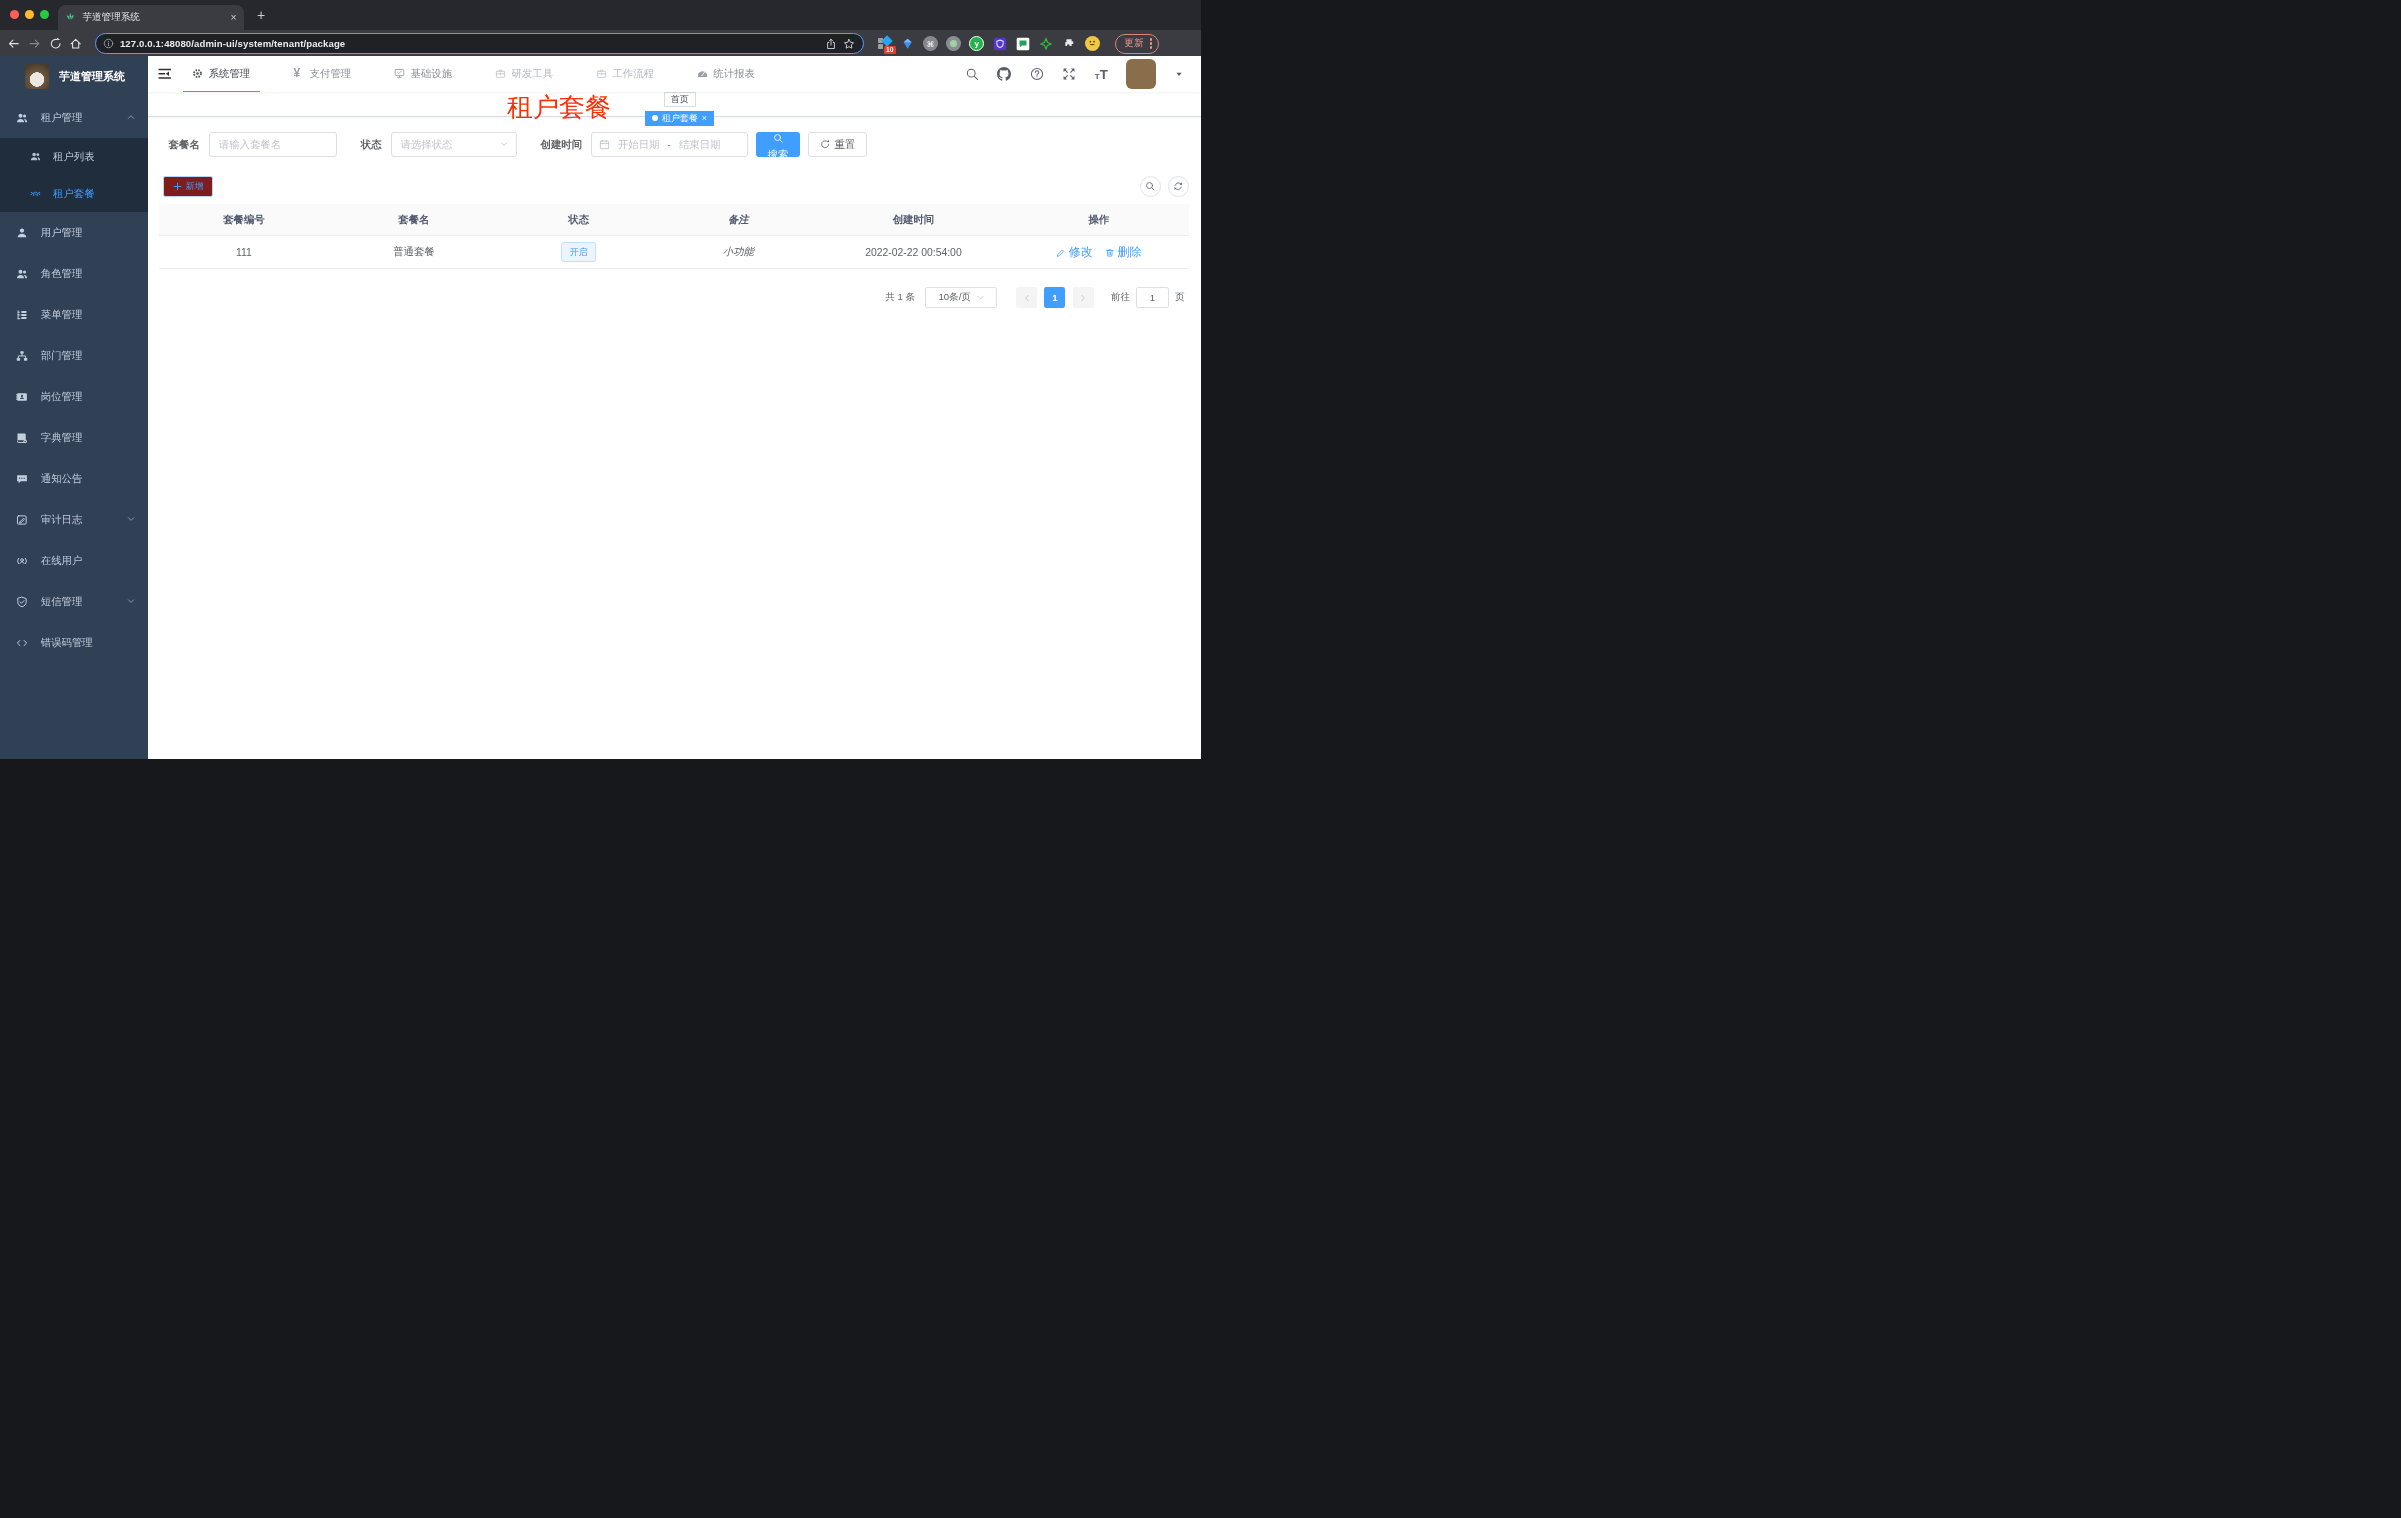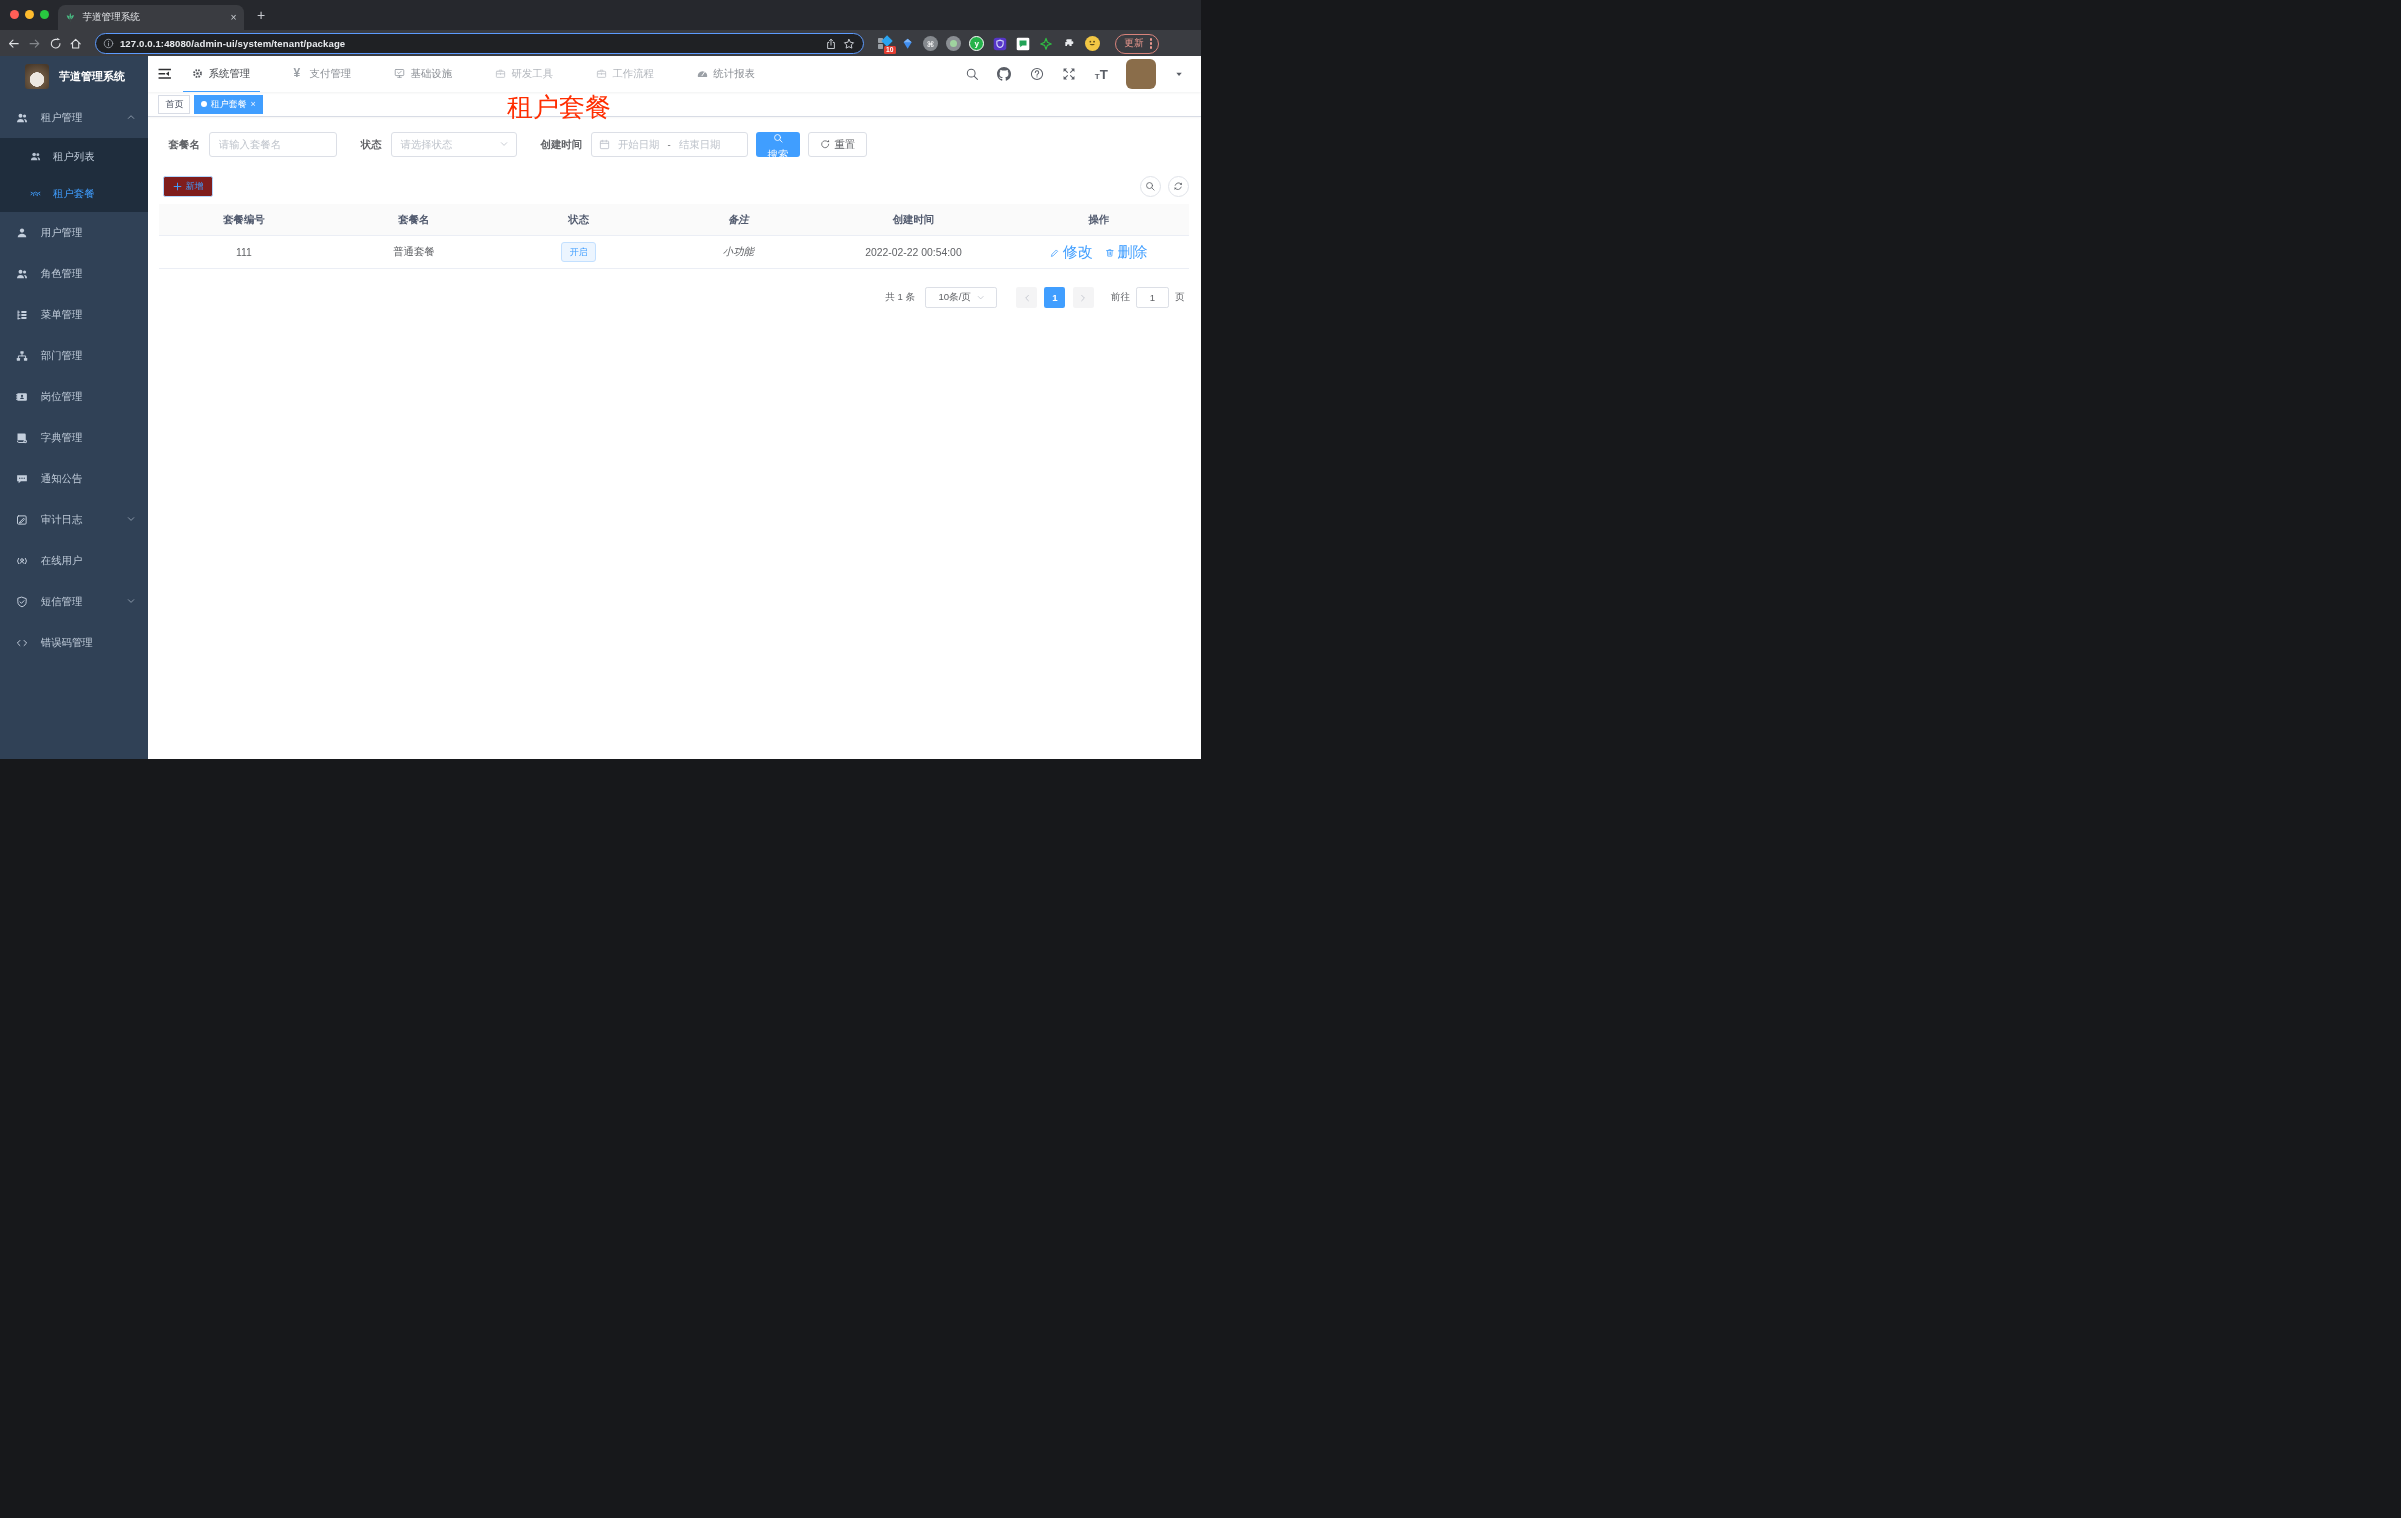--- a/index.html
+++ b/index.html
@@ -68,21 +68,21 @@
   .nr-ic { width:14px; height:14px; }
   .fontsize { display:flex; align-items:baseline; font-weight:bold; color:#5a5e66; }
   .fontsize .ts { font-size:8.1px; } .fontsize .tb { font-size:13.3px; }
   .avatar { width:30px; height:30px; border-radius:6px; background:
       radial-gradient(circle at 50% 72%, #f3efe9 0 26%, transparent 27%),
       radial-gradient(circle at 52% 45%, #e8e2d8 0 14%, transparent 15%),
       linear-gradient(130deg,#6e5335 0%, #8a6d4a 40%, #b59a77 70%, #7a6residual048 100%);
       background-color:#8a6d4a; }
   .caret-dn { width:8.1px; height:8.1px; color:#5a5e66; }
 
-  .tagsbar { height:25px; background:#fff; border-bottom:0.7px solid #d8dce5; box-shadow:0 0.7px 2.2px rgba(0,0,0,.06); display:flex; align-items:center; padding-left:10.4px; gap:3.7px; position:relative; z-index:1; }
+  .tagsbar { height:25px; background:#fff; border-bottom:0.7px solid #d8dce5; box-shadow:0 0.7px 2.2px rgba(0,0,0,.06); display:flex; align-items:center; padding-left:10.4px; gap:3.7px; position:relative; z-index:1;flex-direction:column; }
   .tag { height:19px; display:flex; align-items:center; padding:0 6px; border:0.7px solid #d8dce5; background:#fff; font-size:9px; color:#495060; gap:3.7px; cursor:default; }
   .tag.active { background:#409eff; border-color:#409eff; color:#fff; }
   .tag-dot { width:6px; height:6px; border-radius:50%; background:#fff; }
   .tag-close { font-size:9px; line-height:9px; color:#eaf3ff; }
 
   .red-note { position:absolute; left:359px; top:38px; font-size:26px; line-height:1; color:#ff2d00; font-weight:500; z-index:9; pointer-events:none; white-space:nowrap; }
 
   .content { padding:15px 12px 0 11px; }
   .filters { display:flex; align-items:center; margin-left:9.6px; }
   .f-label { font-size:10.4px; font-weight:bold; color:#606266; margin-right:9px; white-space:nowrap; }
@@ -112,21 +112,21 @@
 
   .table { margin-top:7.4px; }
   .thead, .trow { display:flex; align-items:center; }
   .thead { height:32px; background:#fafafa; border-bottom:0.7px solid #ebeef5; }
   .th { font-size:10.4px; font-weight:bold; color:#515a6e; text-align:center; }
   .trow { height:33px; background:#fff; border-bottom:0.7px solid #ebeef5; font-size:10.4px; color:#606266; }
   .td { text-align:center; }
   .c1{width:16.5%;} .c2{width:16.5%;} .c3{width:15.5%;} .c4{width:15.5%;font-style:italic;} .c5{width:18.5%;} .c6{width:17.5%;}
   .status-tag { display:inline-block; padding:0 7.4px; height:20px; line-height:18.5px; background:#ecf5ff; border:0.7px solid #c3e0ff; border-radius:3px; color:#409eff; font-size:9px; }
   .actions { display:flex; justify-content:center; gap:12px; }
-  .act-link { display:flex; align-items:center; gap:3px; color:#409eff; font-size:15px; cursor:default; }
+  .act-link { display:flex; align-items:center; gap:3px; color:#409eff; font-size:12px; cursor:default; }
   .act-link svg { width:9.6px; height:9.6px; }
 
   .pagination { margin-top:18px; display:flex; align-items:center; justify-content:flex-end; padding-right:4.4px; font-size:9.6px; color:#606266; }
   .pg-total { margin-right:10.4px; }
   .pg-size { width:72px; height:21px; border:0.7px solid #dcdfe6; border-radius:2.2px; display:flex; align-items:center; justify-content:center; gap:6px; color:#606266; margin-right:15px; }
   .pg-size .sel-caret { width:7.4px; height:7.4px; }
   .pg-btn { width:21px; height:21px; border-radius:2.2px; background:#f4f4f5; color:#c0c4cc; display:flex; align-items:center; justify-content:center; margin:0 3.7px; }
   .pg-btn svg { width:8.1px; height:8.1px; }
   .pg-page { width:21px; height:21px; border-radius:2.2px; background:#409eff; color:#fff; display:flex; align-items:center; justify-content:center; font-weight:bold; margin:0 3.7px; }
   .pg-goto { margin-left:13.3px; margin-right:6px; }

